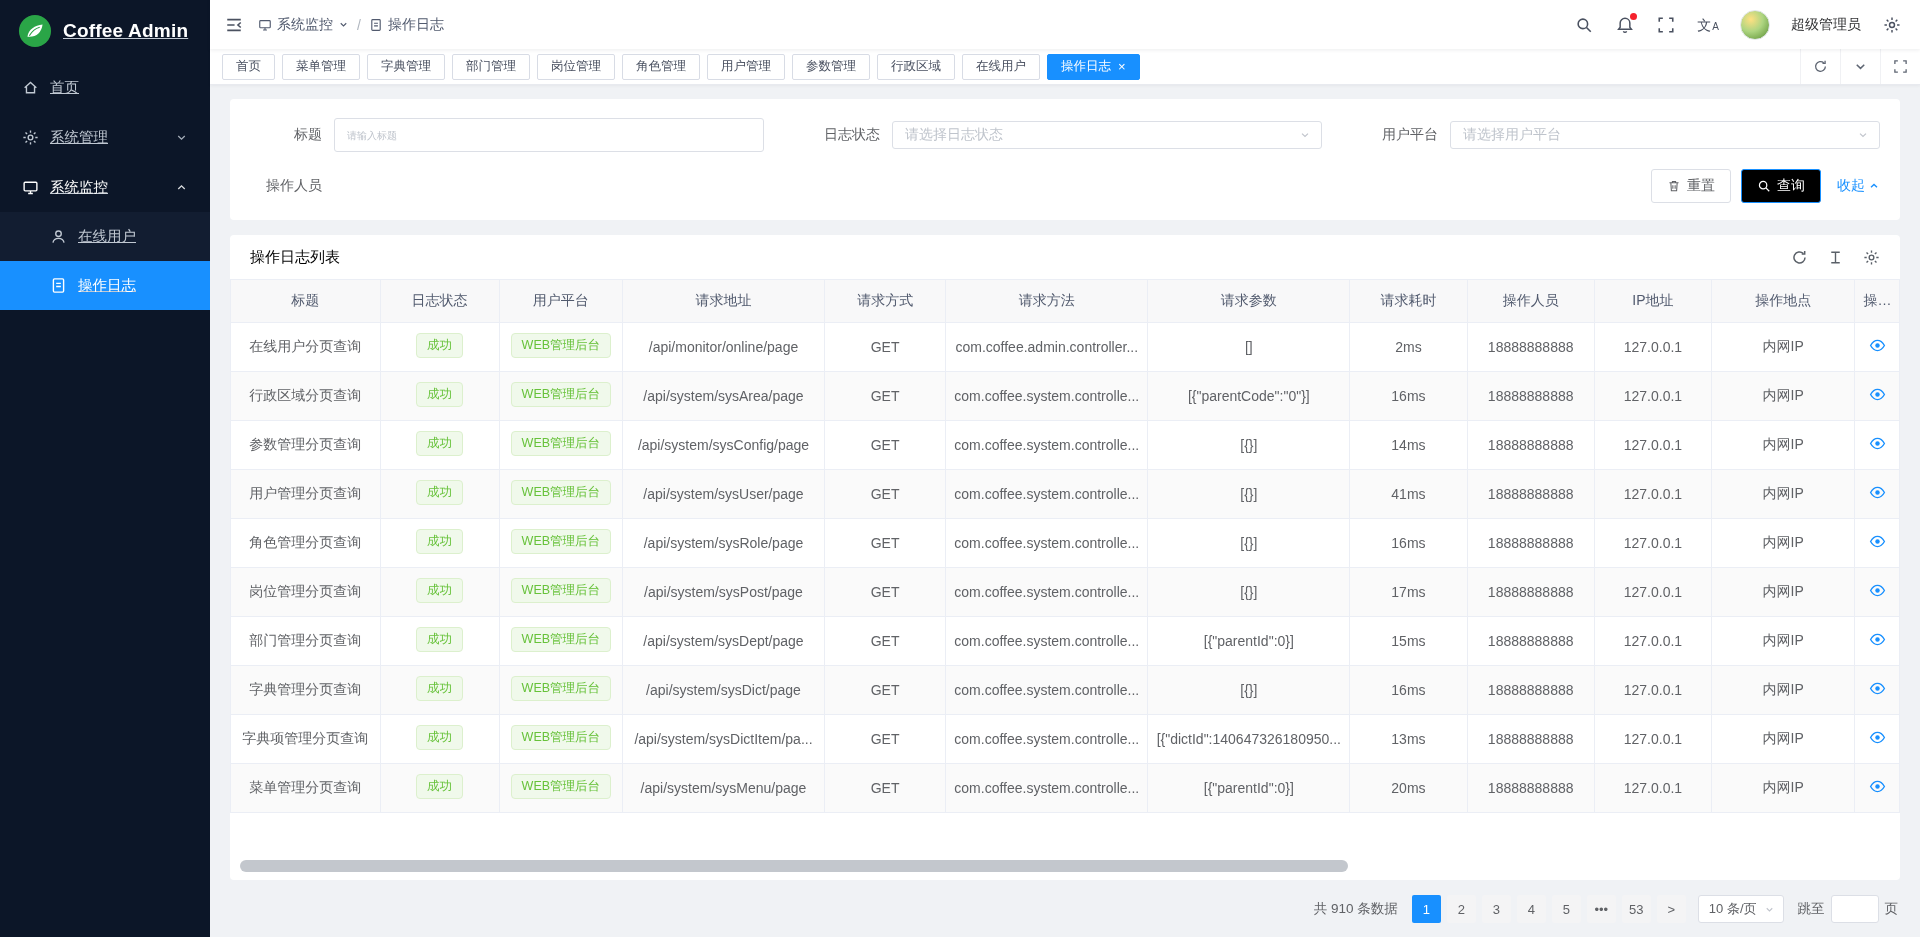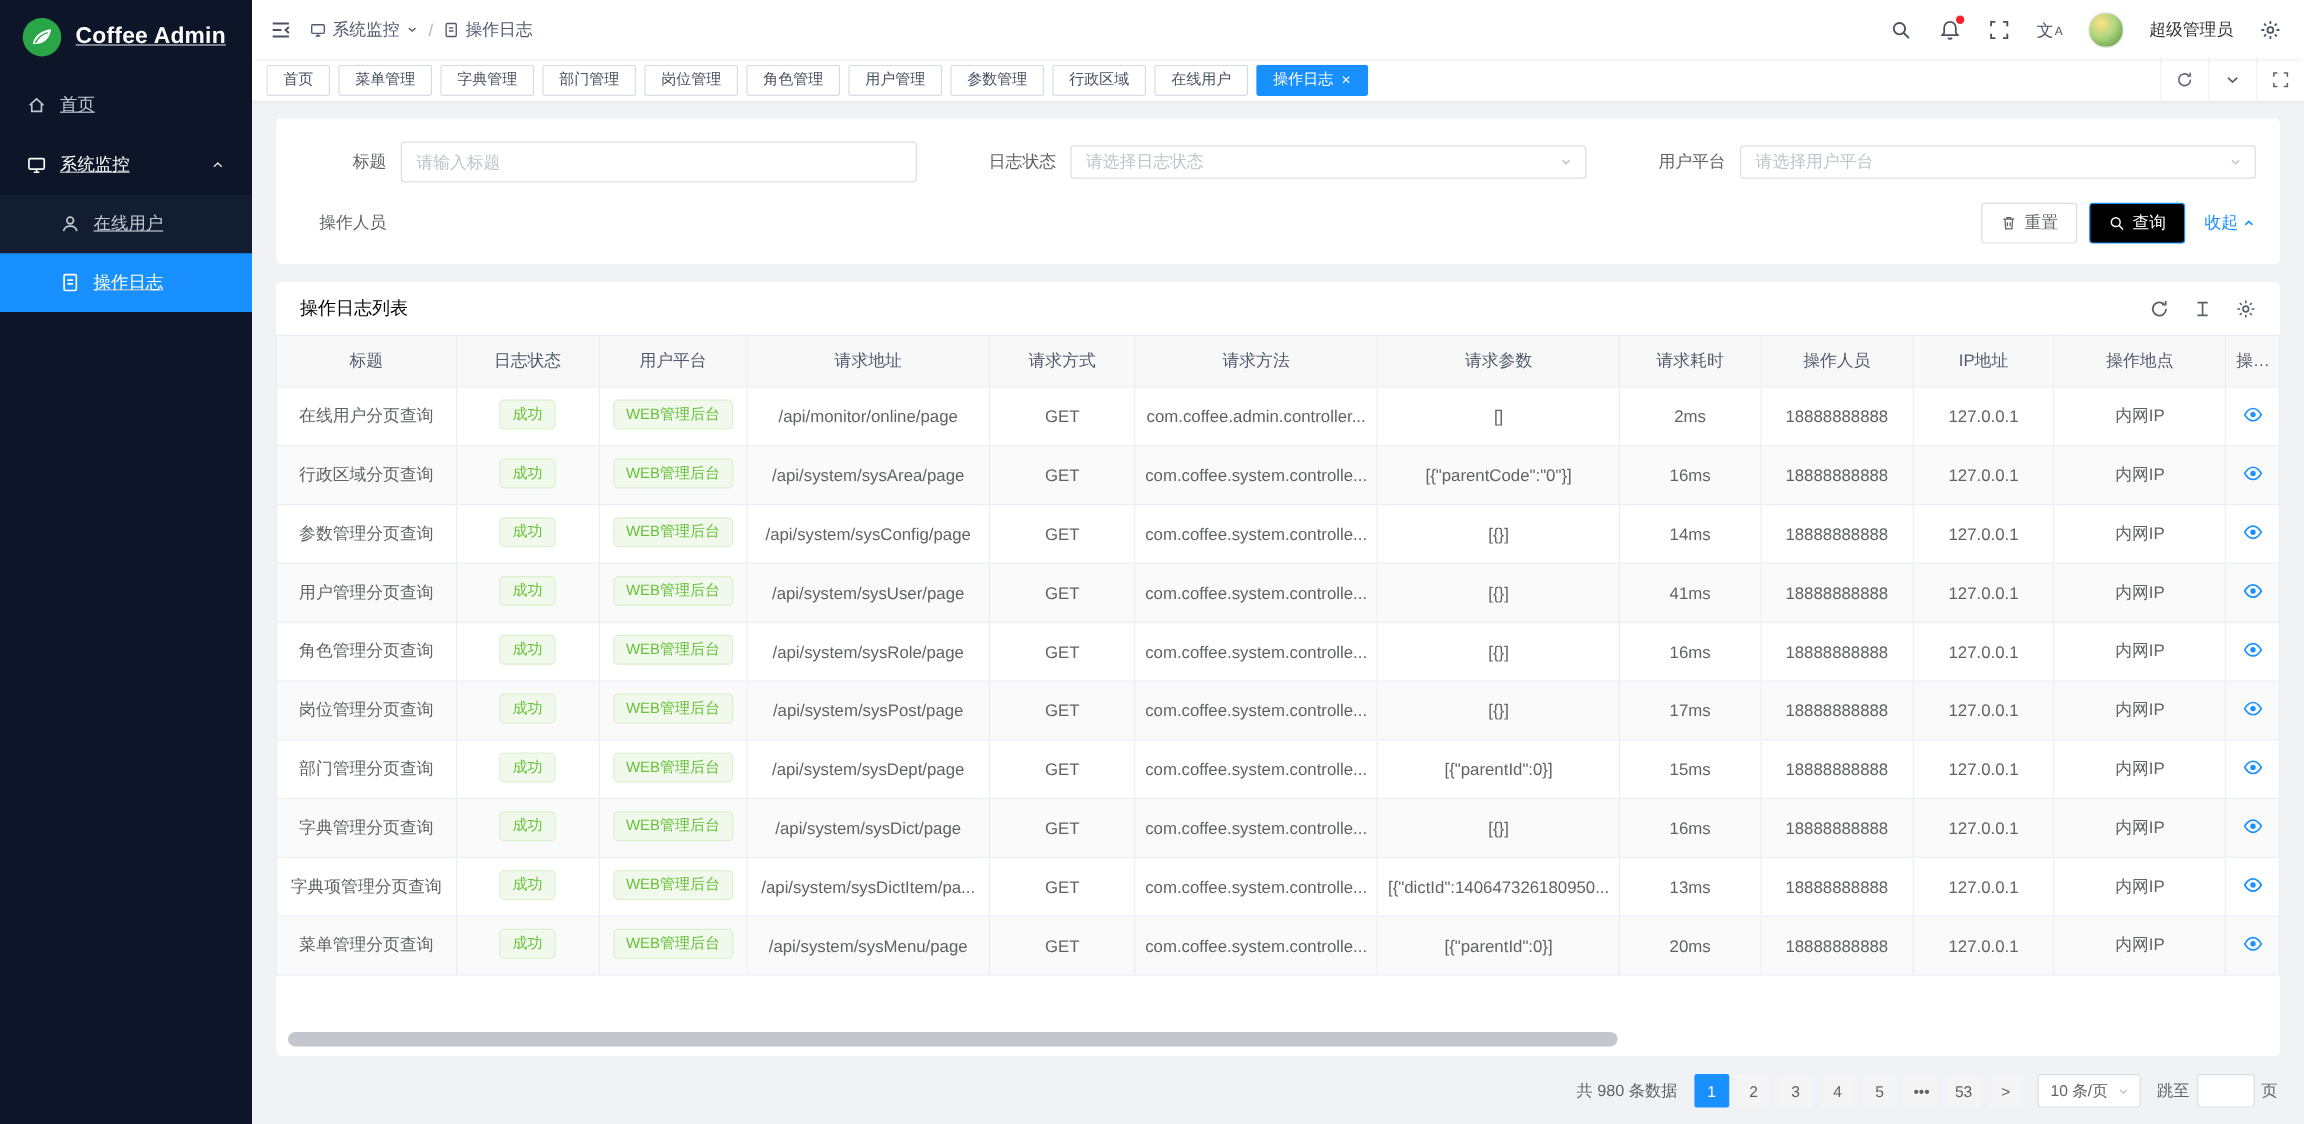--- a/index.html
+++ b/index.html
@@ -54,21 +54,21 @@
   .tabs-actions .ta-btn { height:100%; padding:0 12px; display:flex; align-items:center; color:#5f6673; border-left:1px solid #f0f1f4; cursor:pointer; }
   .tabs-actions .ta-btn svg { width:15px; height:15px; }
 
   
   .content { flex:1; padding:14px 20px 12px; display:flex; flex-direction:column; min-height:0; }
 
   .filter-card { background:#fff; border-radius:4px; padding:19px 20px 17px; }
   .filter-grid { display:grid; grid-template-columns:1fr 1fr 1fr; column-gap:44px; row-gap:17px; }
   .field { display:flex; align-items:center; min-width:0; }
   .field .f-label { width:72px; text-align:right; margin-right:12px; color:#606266; flex-shrink:0; font-size:14px; }
-  .f-input { flex:1; height:34px; border:1px solid #dcdfe6; border-radius:3px; padding:0 12px; font-size:14px; color:#be185d; background:#fff; outline:none; min-width:0; font-family:inherit; }
+  .f-input { flex:1; height:34px; border:1px solid #dcdfe6; border-radius:3px; padding:0 12px; font-size:10px; color:#be185d; background:#fff; outline:none; min-width:0; font-family:inherit; }
   .f-input::placeholder { color:#bfc4cc; }
   .f-select { flex:1; height:28px; border:1px solid #dcdfe6; border-radius:3px; padding:0 10px 0 12px; display:flex; align-items:center; justify-content:space-between; color:#bfc4cc; background:#fff; cursor:pointer; min-width:0; }
   .f-select .sel-chev { color:#c0c4cc; }
   .f-select .sel-chev svg { width:12px; height:12px; }
   .filter-actions { grid-column:2 / 4; display:flex; justify-content:flex-end; align-items:center; gap:10px; }
   .btn { height:34px; padding:0 15px; border-radius:3px; border:1px solid #dcdfe6; background:#fff; color:#606266; font-size:14px; display:inline-flex; align-items:center; gap:6px; cursor:pointer; font-family:inherit; }
   .btn svg { width:14px; height:14px; }
   .btn.primary { background:#000000; border-color:#1890ff; color:#fff; }
   .link-collapse { color:#1890ff; display:inline-flex; align-items:center; gap:3px; margin-left:6px; font-size:14px; cursor:pointer; }
   .link-collapse svg { width:12px; height:12px; }
@@ -122,20 +122,34 @@
       <span class="logo-text">Coffee Admin</span>
     </div>
     <nav>
       <div class="menu-item">
         <span class="mi-icon">
             <svg viewBox="0 0 16 16">
               <path d="M2.5 8.2 8 3.2l5.5 5M4.2 7.3V13h7.6V7.3" fill="none" stroke="currentColor" stroke-width="1.3"></path>
             </svg>
           </span>
         <span>首页</span>
+      </div>
+      <div class="menu-item">
+        <span class="mi-icon">
+            <svg viewBox="0 0 16 16">
+              <circle cx="8" cy="8" r="2.2" fill="none" stroke="currentColor" stroke-width="1.3"></circle>
+              <path d="M8 1.3v2.2M8 12.5v2.2M1.3 8h2.2M12.5 8h2.2M3.3 3.3l1.5 1.5M11.2 11.2l1.5 1.5M12.7 3.3l-1.5 1.5M4.8 11.2l-1.5 1.5" stroke="currentColor" stroke-width="1.3"></path>
+            </svg>
+          </span>
+        <span>系统管理</span>
+        <span class="chev">
+            <svg viewBox="0 0 16 16">
+              <path d="M4 6.2 8 10l4-3.8" fill="none" stroke="currentColor" stroke-width="1.6"></path>
+            </svg>
+          </span>
       </div>
       <div class="menu-item parent-open">
         <span class="mi-icon">
             <svg viewBox="0 0 16 16">
               <rect x="2" y="3" width="12" height="8.2" rx="1" fill="none" stroke="currentColor" stroke-width="1.3"></rect>
               <path d="M5.8 13.7h4.4M8 11.2v2.5" stroke="currentColor" stroke-width="1.3"></path>
             </svg>
           </span>
         <span>系统监控</span>
         <span class="chev">
@@ -613,21 +627,21 @@
           </tbody>
         </table>
 
         <div class="card-spacer"></div>
         <div class="hscroll">
           <div class="hthumb"></div>
         </div>
       </div>
 
       <div class="pagination">
-        <span class="pg-total">共 980 条数据</span>
+        <span class="pg-total">共 910 条数据</span>
         <span class="page-btn active">1</span>
         <span class="page-btn">2</span>
         <span class="page-btn">3</span>
         <span class="page-btn">4</span>
         <span class="page-btn">5</span>
         <span class="page-btn">•••</span>
         <span class="page-btn">53</span>
         <span class="page-btn">&gt;</span>
         <span class="page-size">
           <span>10 条/页</span>

